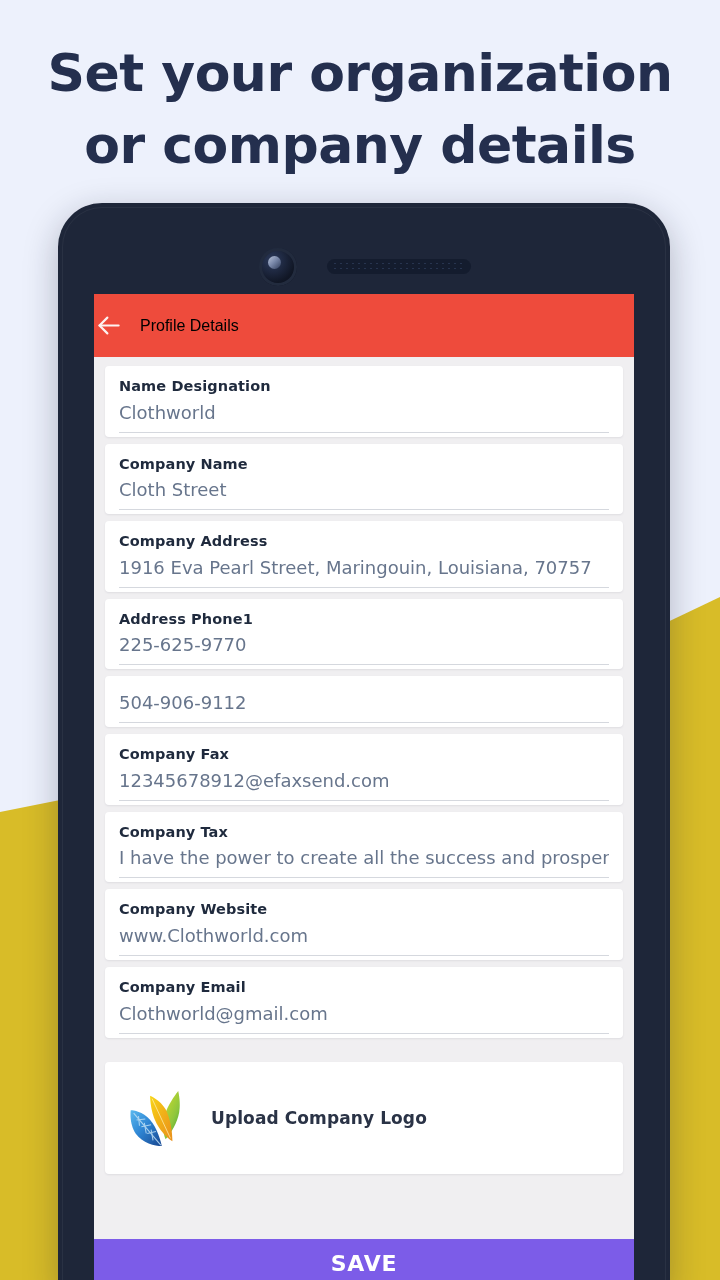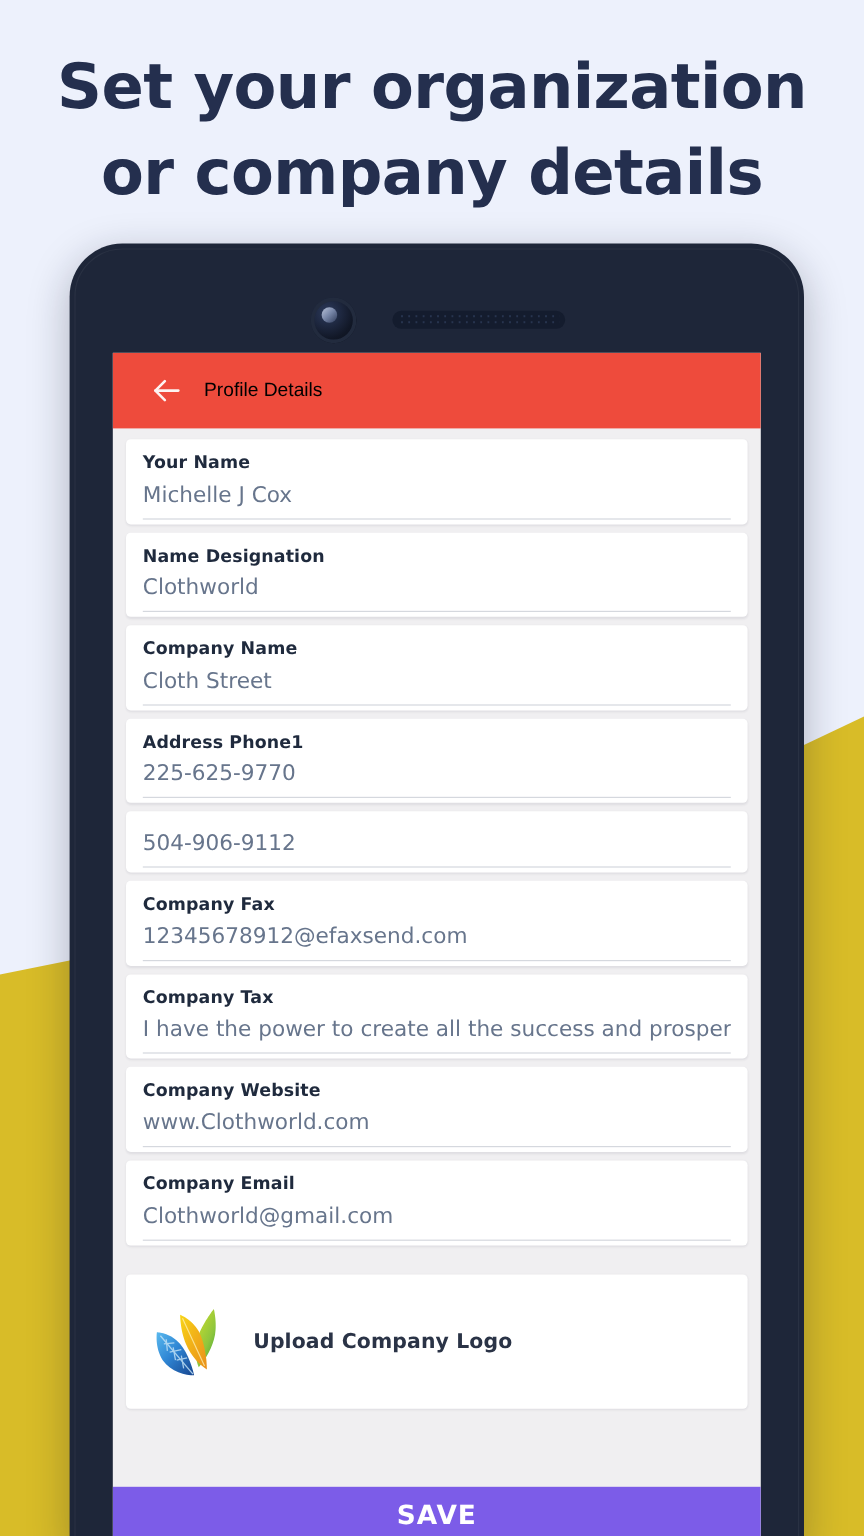--- a/index.html
+++ b/index.html
@@ -92,21 +92,21 @@
     background:#f0eff1;
     overflow:hidden;
   }
 
   
   .appbar {
     height:63px;
     background:#ee4b3c;
     display:flex;
     align-items:center;
-    padding:0 0 0 31px;
+    padding:0 0 0 1px;
     gap:18px;
   }
   .back-icon { width:27px; height:27px; display:block; flex:none; }
 
   
   .form-list {
     padding:9px 11px 0 11px;
     display:flex;
     flex-direction:column;
     gap:7px;
@@ -200,35 +200,35 @@
     <div class="appbar">
       <svg class="back-icon" viewBox="0 0 24 24" fill="none" stroke="#fdf3f1" stroke-width="1.9" stroke-linecap="round" stroke-linejoin="round">
         <line x1="21" y1="12" x2="4" y2="12"></line>
         <polyline points="11,5 4,12 11,19"></polyline>
       </svg>
       <div>Profile Details</div>
     </div>
 
     <div class="form-list">
 
-      <div class="field-card">
-        <div class="field-label">Your Name</div>
-        <div class="field-value">Michelle J Cox</div>
-      </div>
 
       <div class="field-card">
         <div class="field-label">Name Designation</div>
         <div class="field-value">Clothworld</div>
       </div>
 
       <div class="field-card">
         <div class="field-label">Company Name</div>
         <div class="field-value">Cloth Street</div>
       </div>
 
+      <div class="field-card">
+        <div class="field-label">Company Address</div>
+        <div class="field-value">1916  Eva Pearl Street, Maringouin, Louisiana, 70757</div>
+      </div>
 
       <div class="field-card">
         <div class="field-label">Address Phone1</div>
         <div class="field-value">225-625-9770</div>
       </div>
 
       <div class="field-card">
         <div class="field-value">504-906-9112</div>
       </div>
 

